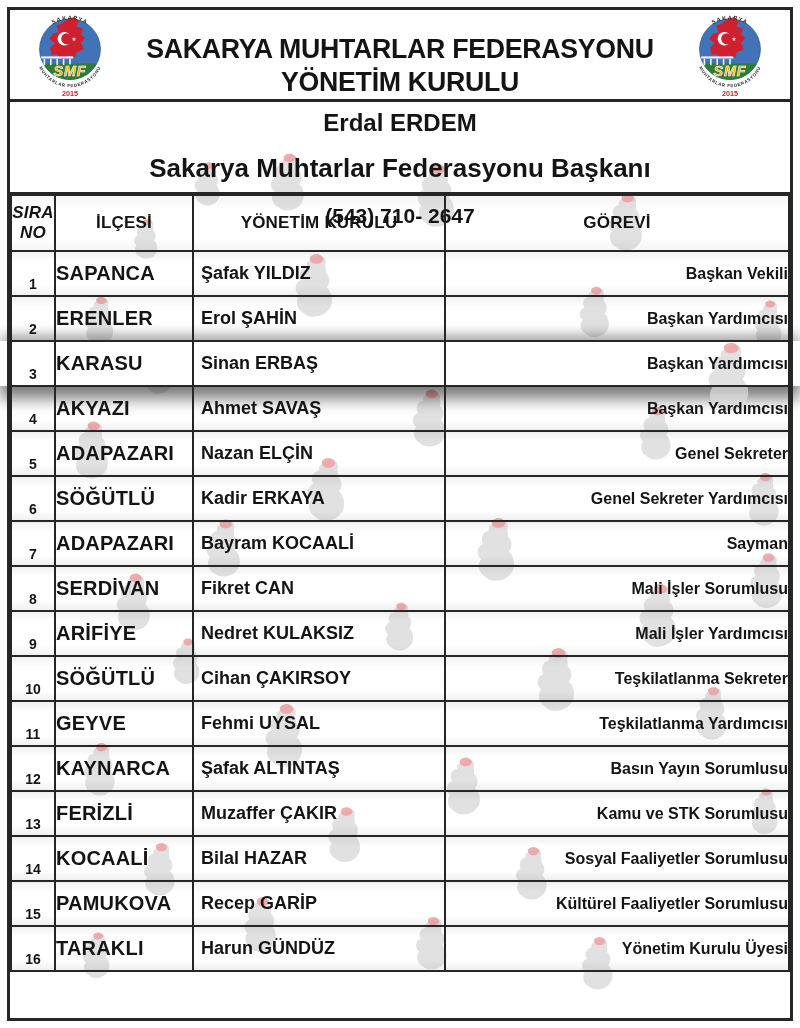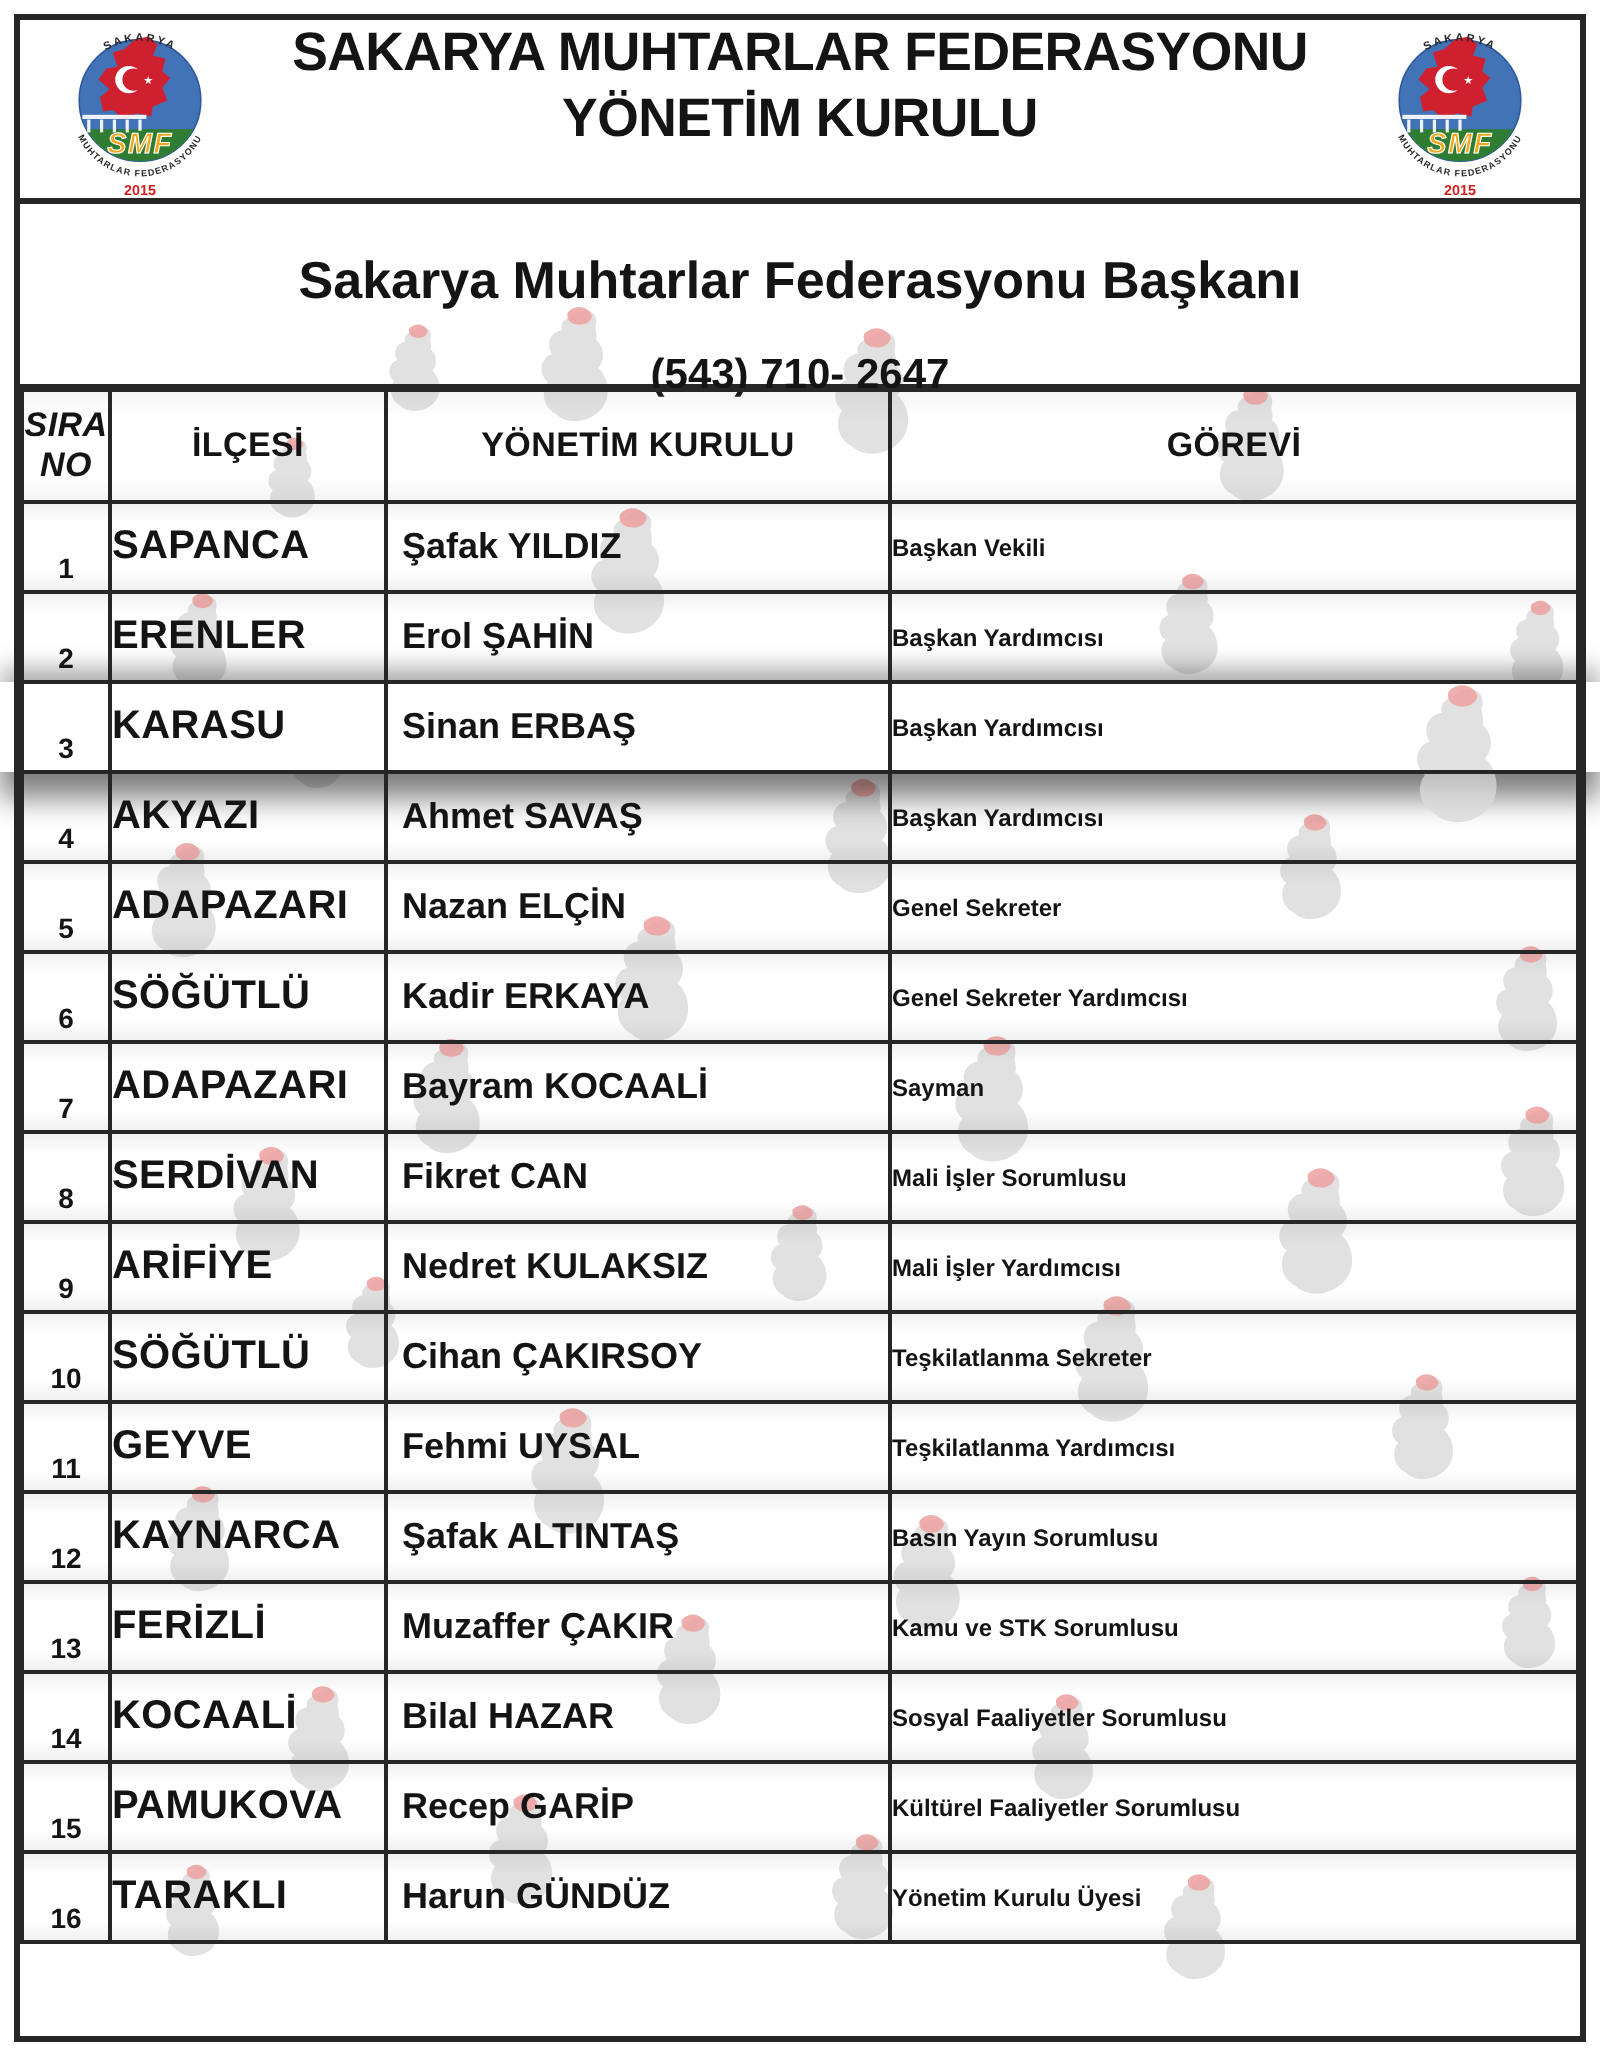--- a/index.html
+++ b/index.html
@@ -18,41 +18,41 @@
     box-shadow:0 13px 15px rgba(0,0,0,0.50), 0 -8px 10px rgba(0,0,0,0.26);
   }
   .wm-top { position:absolute; left:698px; top:336px; z-index:1; }
   
   .doc {
     position:absolute; left:7px; top:7px; width:786px; height:1014px;
     border:3px solid #262626; display:flex; flex-direction:column; z-index:2;
   }
   .banner {
     height:92px; border-bottom:3px solid #262626; background:#ffffff;
-    display:flex; align-items:flex-start; justify-content:space-between; padding:0 20px;
+    display:flex; align-items:flex-end; justify-content:space-between; padding:0 20px;
   }
   .banner-titles { flex:1; text-align:center; font-weight:bold; }
   .title-l1, .title-l2 { font-size:27px; letter-spacing:-0.3px; line-height:1.22; transform:scaleX(0.99); }
   .logo { width:80px; height:90px; flex:0 0 auto; }
   .president { height:92px; border-bottom:2px solid #262626; text-align:center; font-weight:bold; padding-top:7px; }
   .p-name  { font-size:24px; }
   .p-title { font-size:26px; margin-top:16px; }
   .p-phone { font-size:21px; margin-top:20px; }
   
   table.board { width:100%; border-collapse:collapse; table-layout:fixed; }
   .board th, .board td { border:2px solid #262626; font-weight:bold; color:#141414; }
   .board thead th { height:56px; font-size:17px; text-align:center; letter-spacing:0.2px;
     background:linear-gradient(180deg, rgba(110,110,110,0.07), rgba(255,255,255,0) 25%, rgba(255,255,255,0) 78%, rgba(110,110,110,0.07)); }
   .th-no { font-size:11px; line-height:1.2;font-style:italic; }
   .board tbody td { height:45px;
     background:linear-gradient(180deg, rgba(110,110,110,0.10), rgba(255,255,255,0) 22%, rgba(255,255,255,0) 78%, rgba(110,110,110,0.10)); }
   .c-no       { text-align:center; vertical-align:bottom; font-size:14px; padding-bottom:3px; }
   .c-district { text-align:left; font-size:20px; letter-spacing:0.2px; }
   .c-name     { text-align:left; padding-left:7px; font-size:18px; }
-  .c-role     { text-align:left; font-size:12px;margin-top:19px; }
+  .c-role     { text-align:right; font-size:16px;margin-top:19px; }
   tr.highlighted td { background:none; }
   
   .ring { font-size:7px; font-weight:bold; fill:#2b2b2b; letter-spacing:1.6px; }
   .ring-b { font-size:5.6px; letter-spacing:0.8px; }
   .smf  { font-size:18px; font-weight:bold; font-style:italic; fill:#f2a71b; stroke:#ffffff; stroke-width:0.7px; letter-spacing:1px; }
   .star { font-size:7px; fill:#ffffff; }
   .year { font-size:9px; font-weight:bold; fill:#d22020; }
 </style>
 </head>
 <body>
@@ -142,20 +142,21 @@
       <div class="banner-titles">
         <div class="title-l1">SAKARYA MUHTARLAR FEDERASYONU</div>
         <div class="title-l2">YÖNETİM KURULU</div>
       </div>
       <svg class="logo" viewBox="0 0 100 112">
           <use href="#smf-logo"></use>
         </svg>
     </div>
 
     <div class="president">
+      <div class="p-name">Erdal ERDEM</div>
       <div class="p-title">Sakarya Muhtarlar Federasyonu Başkanı</div>
       <div class="p-phone">(543) 710- 2647</div>
     </div>
 
     <table class="board">
       <colgroup>
         <col style="width:44px">
           <col style="width:138px">
           <col style="width:252px">
           <col>

